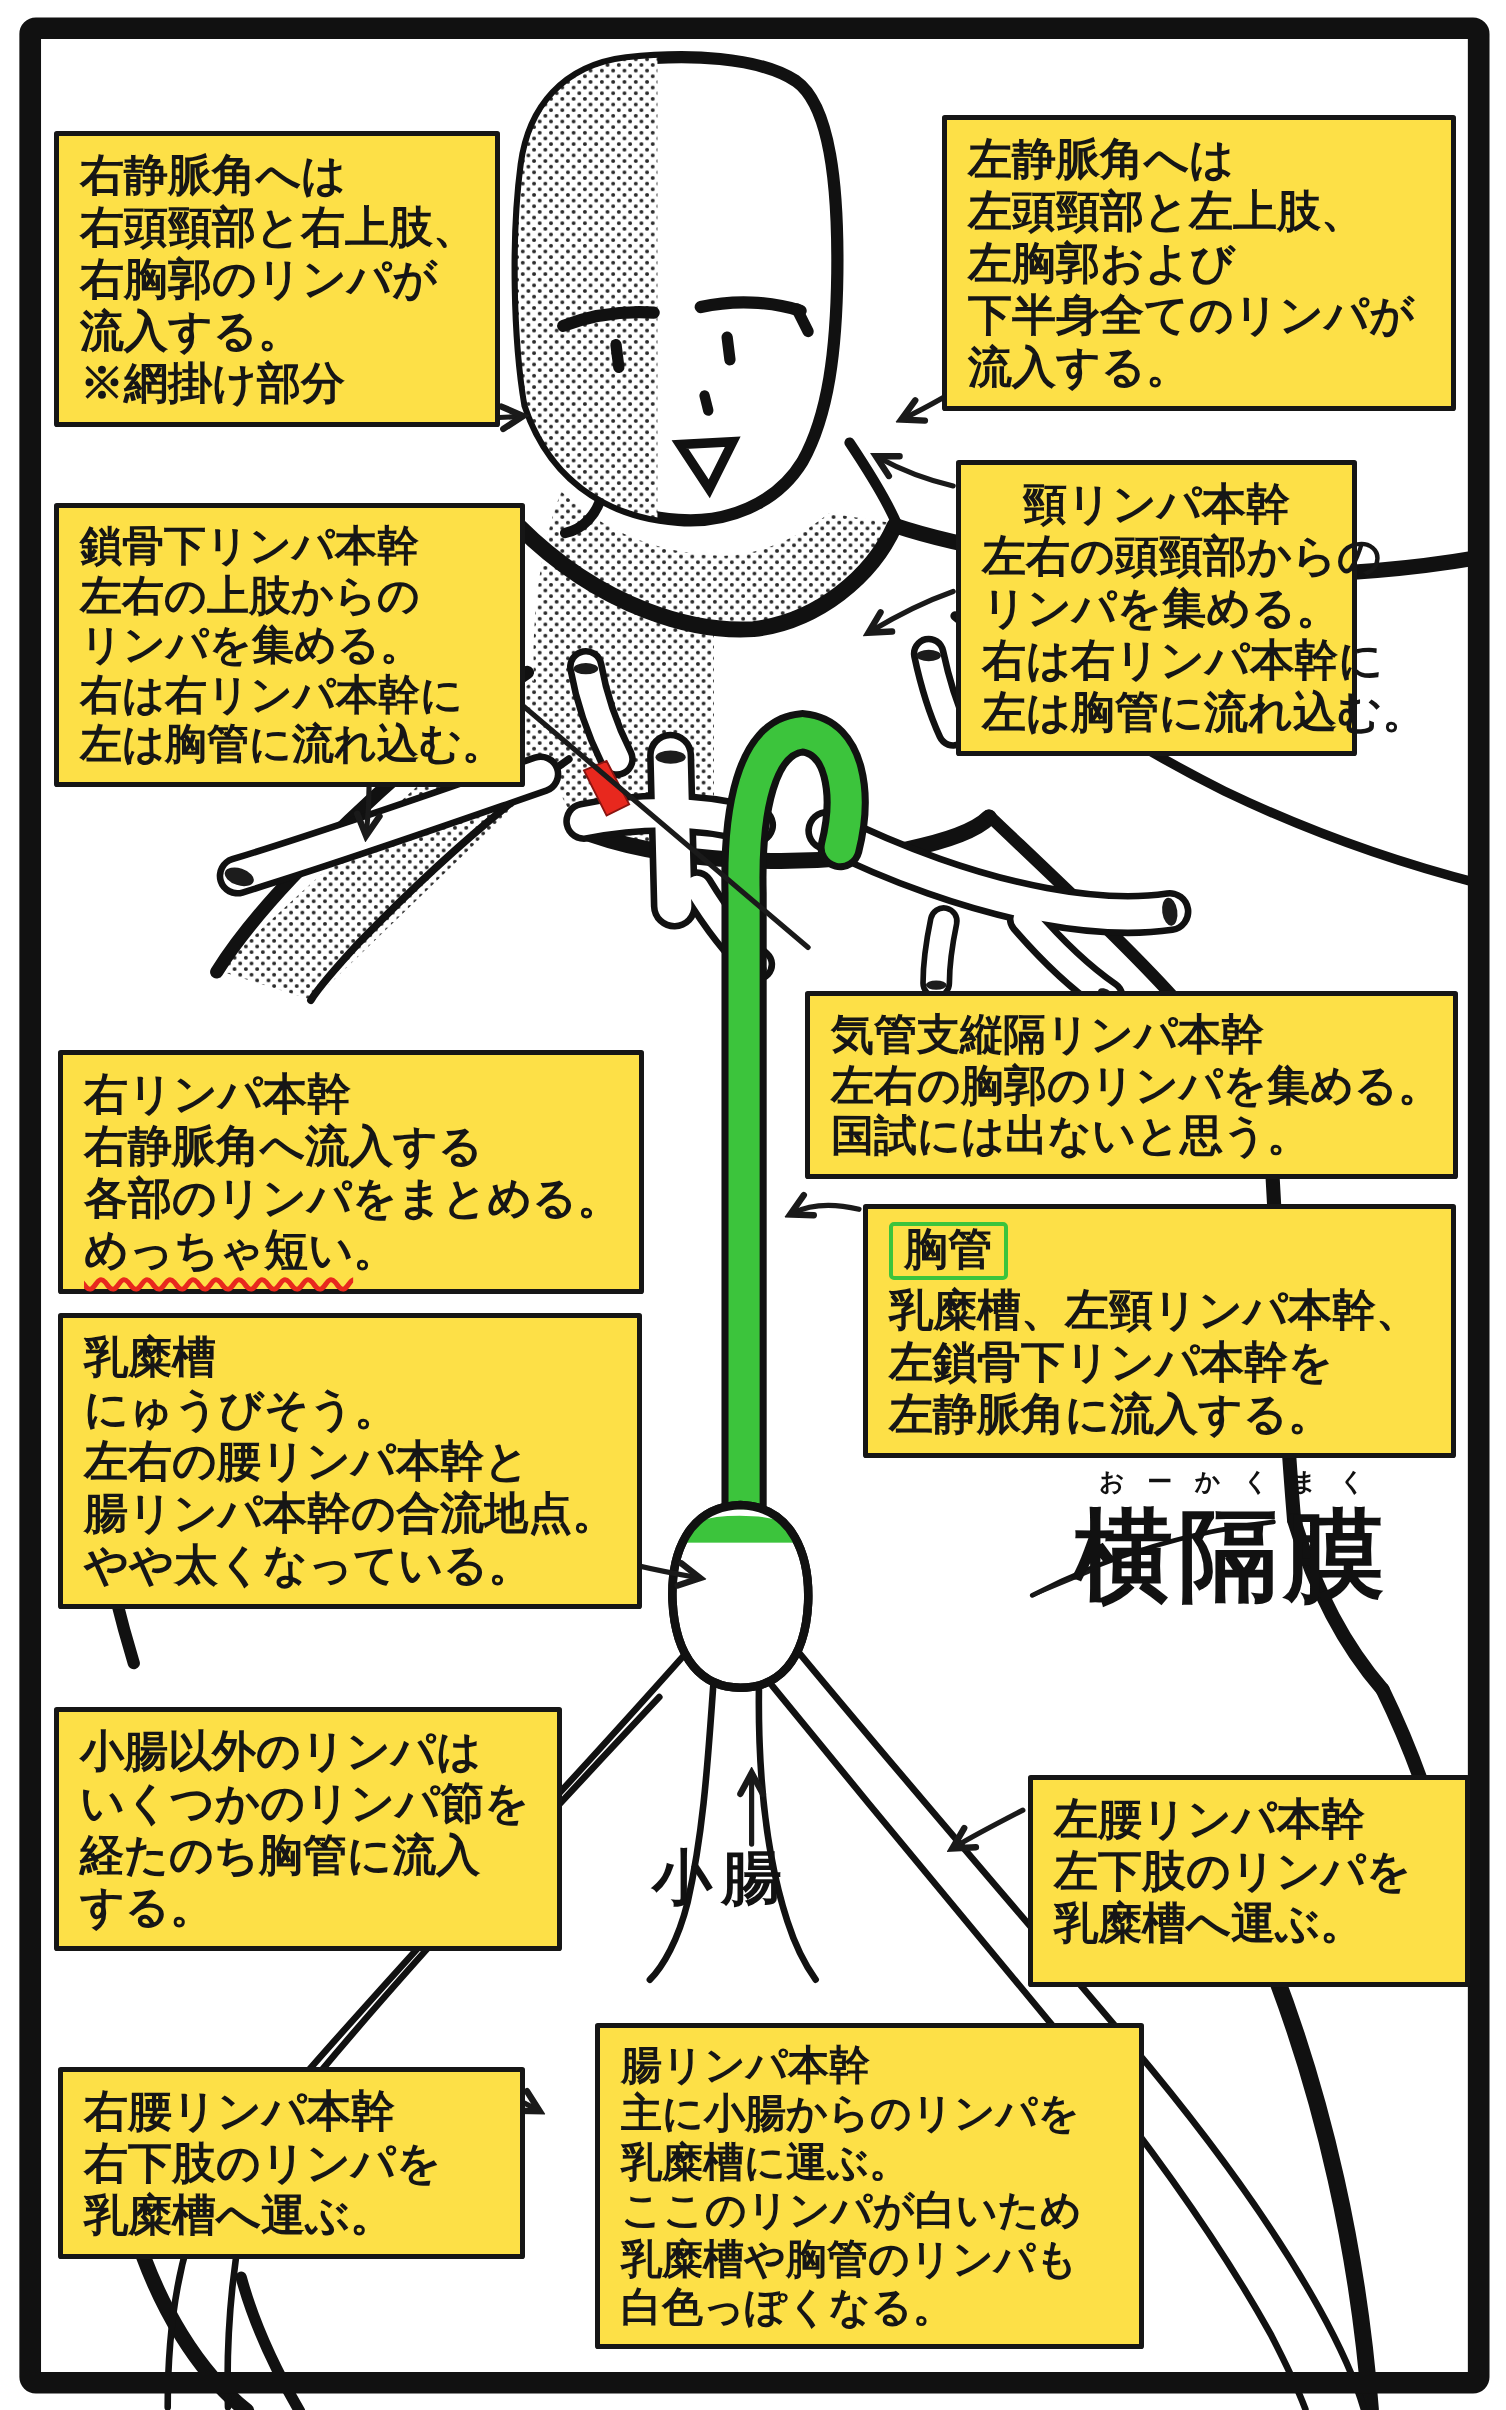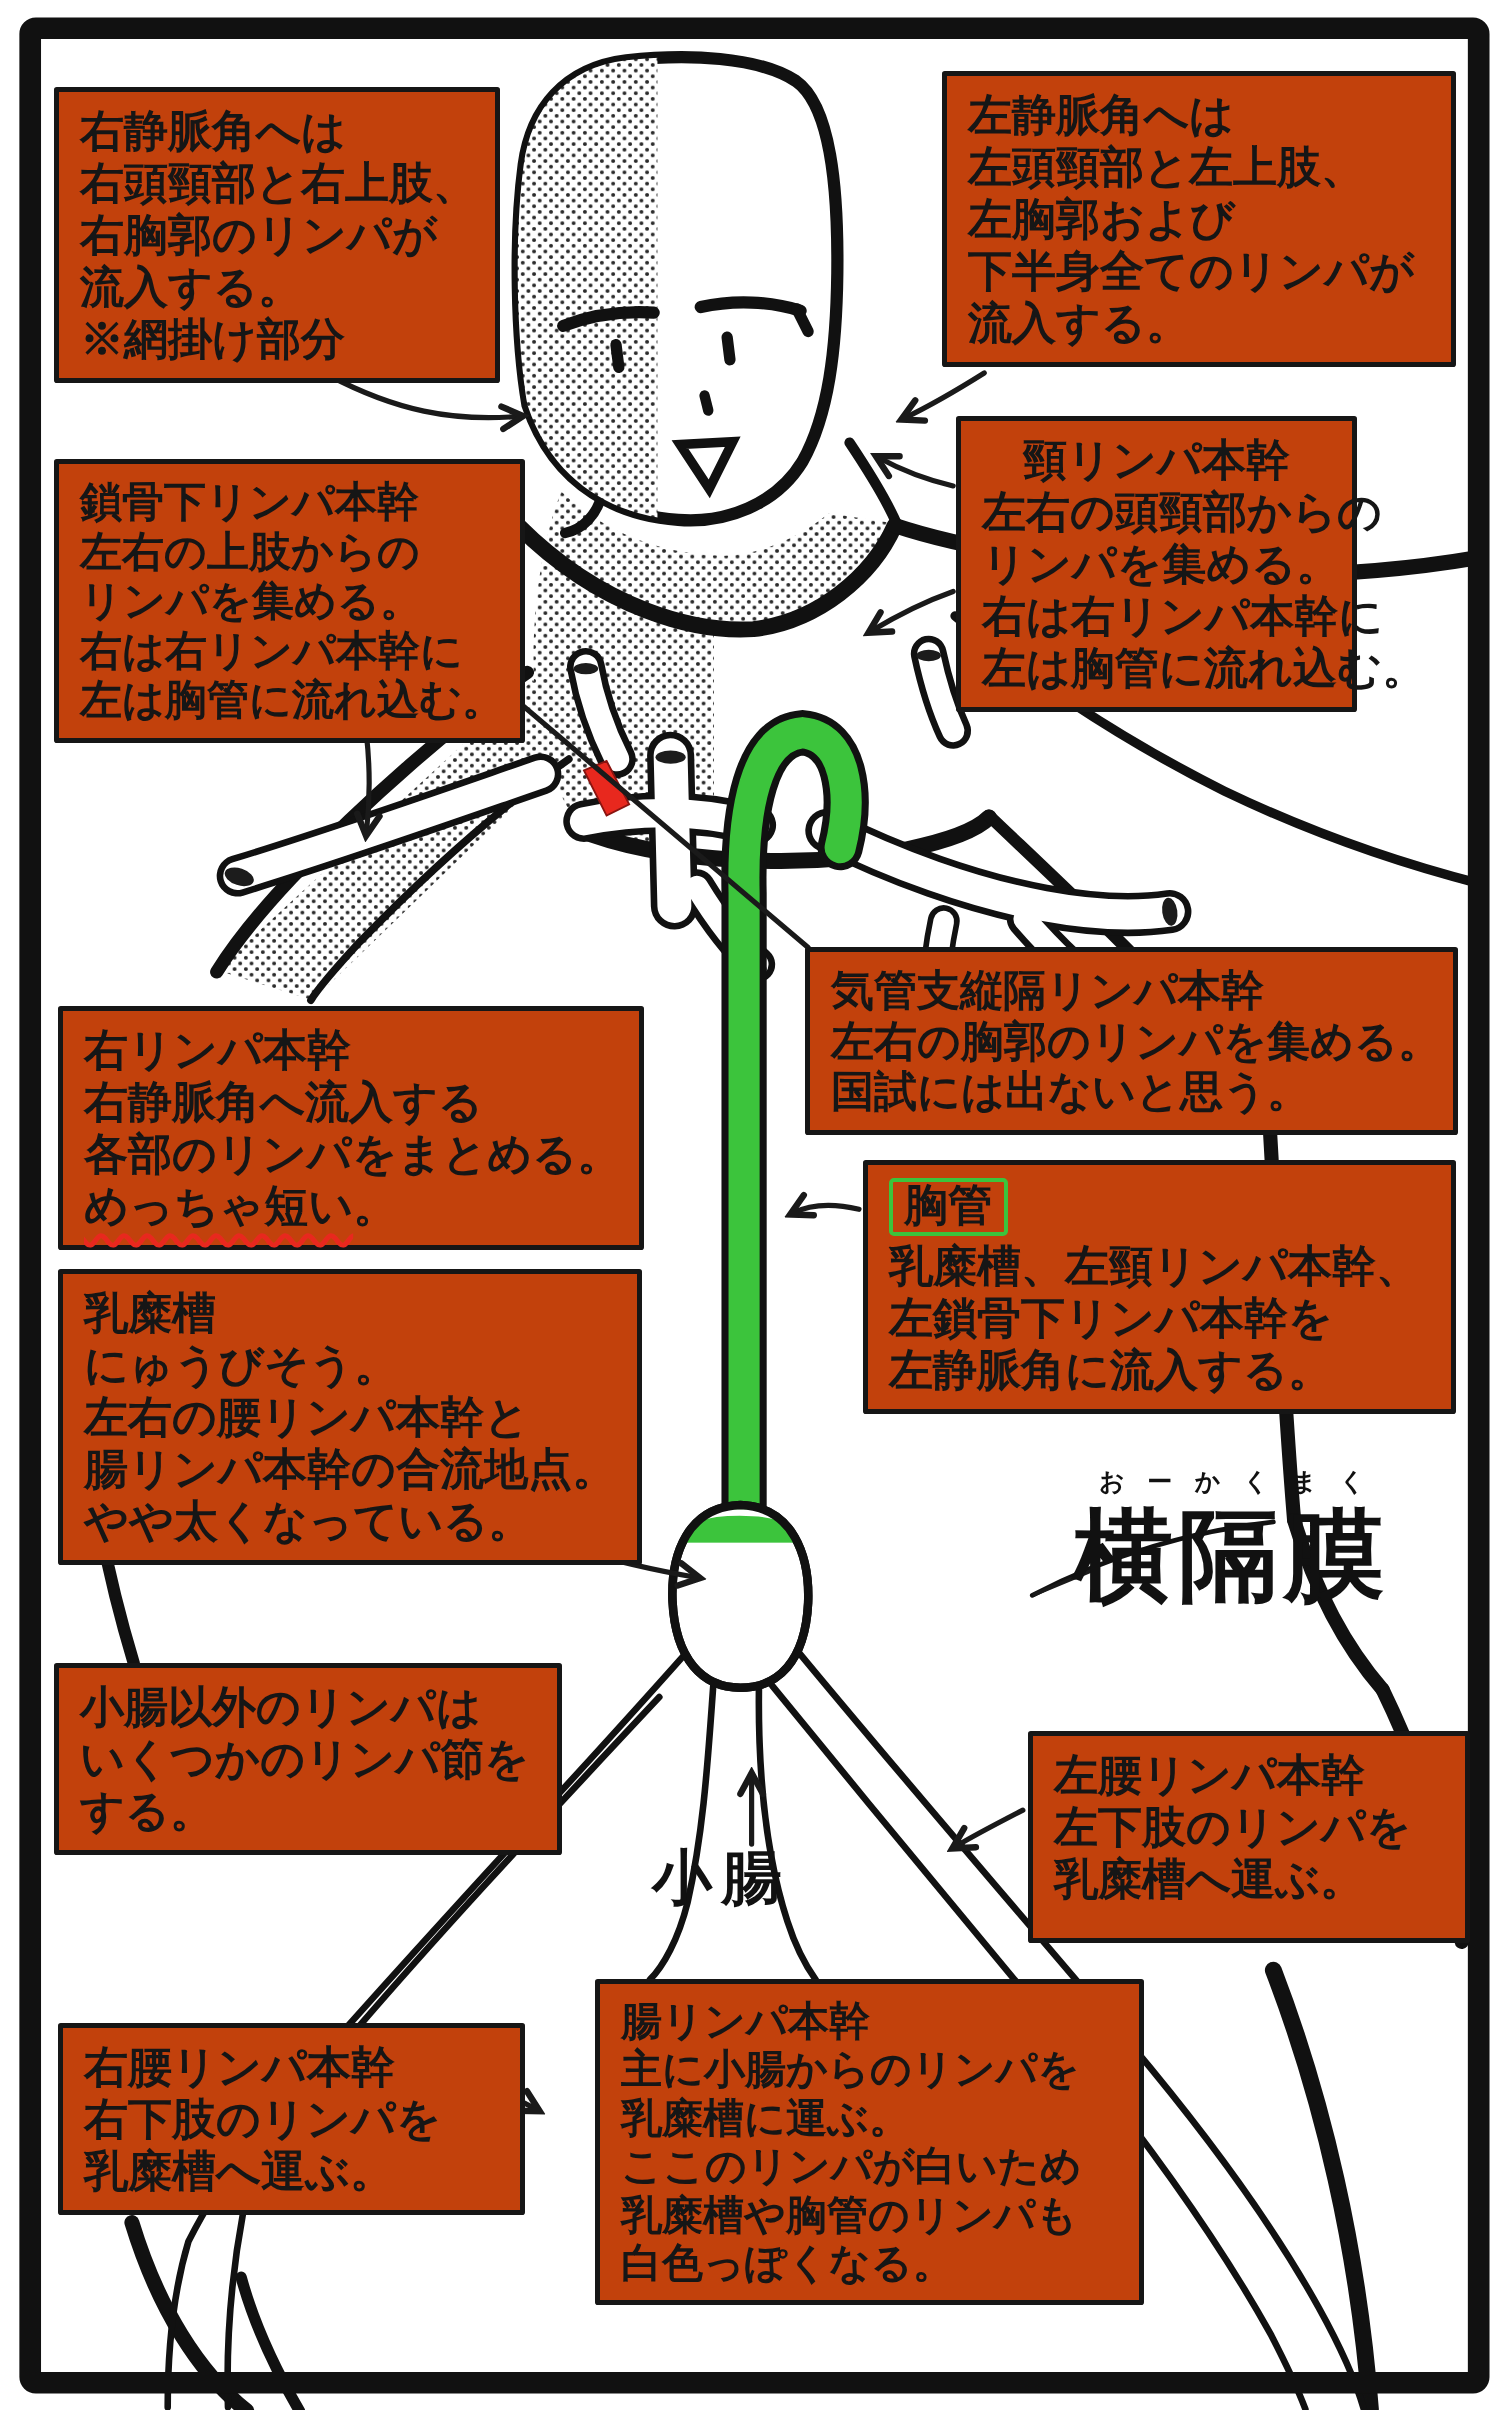--- a/index.html
+++ b/index.html
@@ -1,21 +1,21 @@
 <!DOCTYPE html>
 <html style="font-size:15px"><head>
 <meta charset="utf-8">
 <style>
   html,body{margin:0;padding:0;background:#fff;}
   #page{position:relative;width:1507px;height:2411px;background:#fff;overflow:hidden;
         font-family:"Liberation Sans",sans-serif;color:#161616;}
   #art{position:absolute;left:0;top:0;}
-  .note{position:absolute;background:#c2410c;border:5.6px solid #161616;border-radius:2.8px;
+  .note{position:absolute;background:#fde047;border:5.6px solid #161616;border-radius:2.8px;
         box-sizing:border-box;padding:13px 21px;font-weight:700;font-size:44px;
-        line-height:1.18;color:#161616;white-space:nowrap;}
+        line-height:1.18;color:#161616;white-space:nowrap;margin-top:44px;}
   .ln{white-space:nowrap;}
   .kw{display:inline-block;border:4.7px solid #3cc43c;border-radius:5px;padding:0px 11.3px 3.8px 11.3px;
       margin-bottom:3.8px;line-height:1.05;}
   .wavy{text-decoration:underline;text-decoration-style:wavy;text-decoration-color:#e8281e;
         text-decoration-thickness:4.7px;text-underline-offset:13px;}
   .hand{position:absolute;font-weight:700;color:#111;}
   .furi{font-size:25px;letter-spacing:22.6px;margin-left:26px;white-space:nowrap;}
   .kanji{font-size:100px;letter-spacing:5.6px;line-height:1.15;white-space:nowrap;}
   .si{font-size:60px;letter-spacing:9.4px;white-space:nowrap;}
 </style>
@@ -210,20 +210,21 @@
     <div class="ln">乳糜槽</div>
     <div class="ln">にゅうびそう。</div>
     <div class="ln">左右の腰リンパ本幹と</div>
     <div class="ln">腸リンパ本幹の合流地点。</div>
     <div class="ln">やや太くなっている。</div>
   </div>
 
   <div class="note" style="left:54px;top:1663px;width:508px;">
     <div class="ln">小腸以外のリンパは</div>
     <div class="ln">いくつかのリンパ節を</div>
+    <div class="ln">経たのち胸管に流入</div>
     <div class="ln">する。</div>
   </div>
 
   <div class="note" style="left:1028px;top:1731px;width:442px;min-height:212px;">
     <div class="ln">左腰リンパ本幹</div>
     <div class="ln">左下肢のリンパを</div>
     <div class="ln">乳糜槽へ運ぶ。</div>
   </div>
 
   <div class="note" style="left:58px;top:2023px;width:467px;min-height:188px;">

